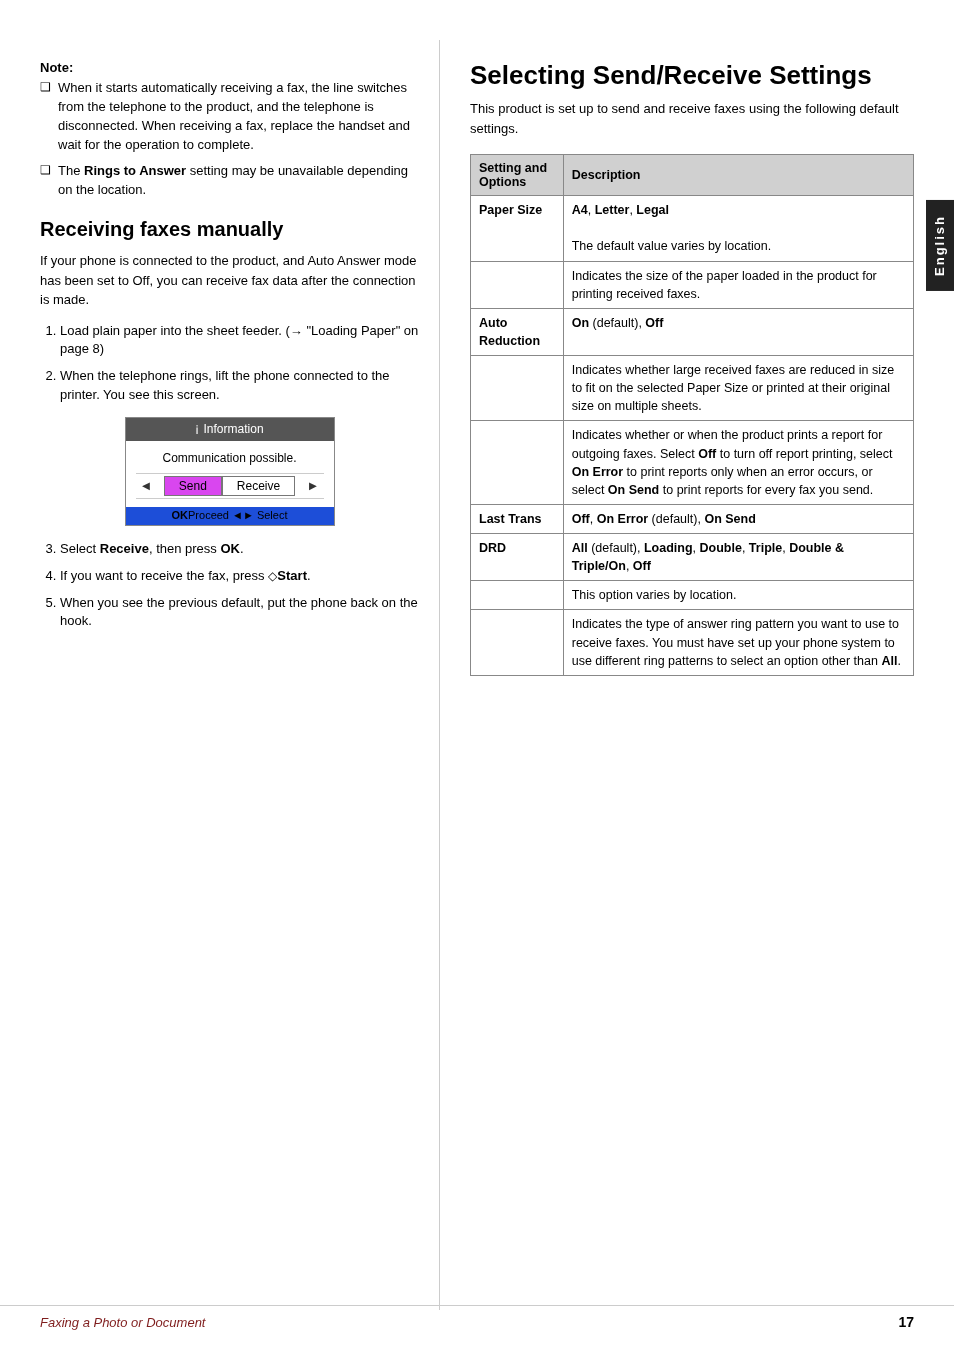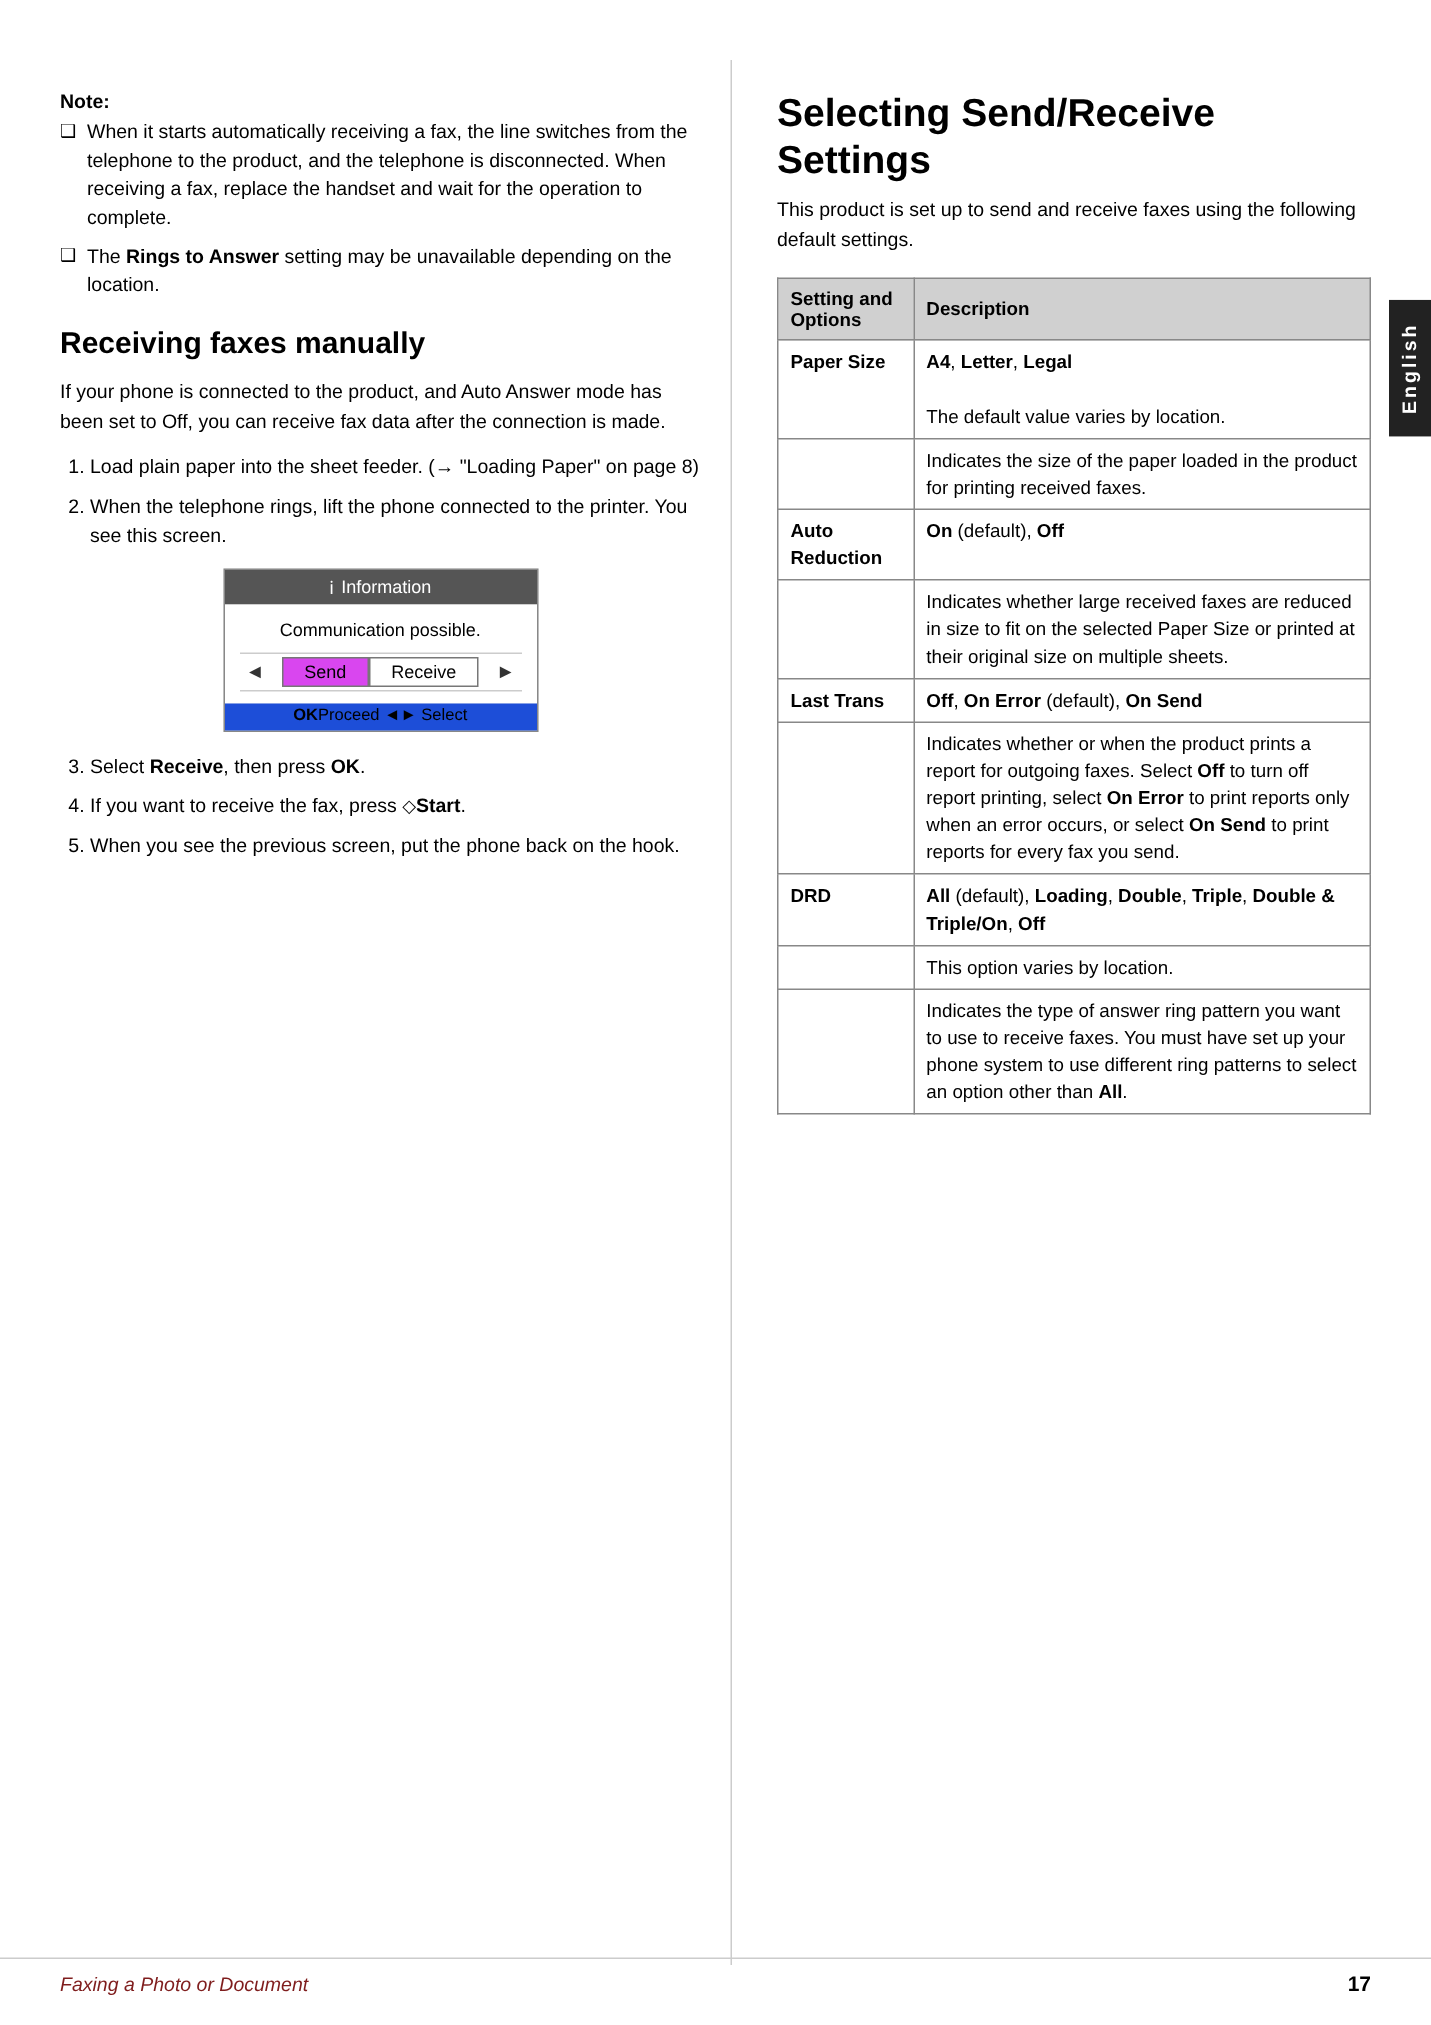--- a/index.html
+++ b/index.html
@@ -29,21 +29,21 @@
       writing-mode: vertical-rl;
       text-orientation: mixed;
       transform: rotate(180deg);
       font-size: 13px;
       font-weight: bold;
       padding: 15px 6px;
       letter-spacing: 2px;
     }
     
     .left-col {
-      width: 488px;
+      width: 440px;
       padding: 20px 20px 20px 40px;
       border-right: 1px solid #ccc;
     }
     
     .right-col {
       flex: 1;
       padding: 20px 40px 20px 30px;
     }
     
     .note-label {
@@ -248,21 +248,21 @@
         <div class="device-footer">
           <span><span class="bold">OK</span>Proceed</span>
           <span> ◄► </span>
           <span>Select</span>
         </div>
       </div>
 
       <ol class="ordered-list" start="3">
         <li>Select <span class="bold">Receive</span>, then press <span class="bold">OK</span>.</li>
         <li>If you want to receive the fax, press <span class="diamond-symbol">◇</span><span class="bold">Start</span>.</li>
-        <li>When you see the previous screen, put the phone back on the hook.</li>
+        <li>When you see the previous default, put the phone back on the hook.</li>
       </ol>
     </div>
   </div>
 
   <div class="right-col">
     <div class="right-heading">Selecting Send/Receive Settings</div>
     <div class="right-intro">This product is set up to send and receive faxes using the following default settings.</div>
 
     <table class="settings-table">
       <thead>
@@ -288,26 +288,26 @@
         <tr>
           <td class="setting-name">Auto<br>Reduction</td>
           <td><span class="bold">On</span> (default), <span class="bold">Off</span></td>
         </tr>
         <tr>
           <td></td>
           <td>Indicates whether large received faxes are reduced in size to fit on the selected Paper Size or printed at their original size on multiple sheets.</td>
         </tr>
 
         <tr>
+          <td></td>
+          <td>Indicates whether or when the product prints a report for outgoing faxes. Select <span class="bold">Off</span> to turn off report printing, select <span class="bold">On Error</span> to print reports only when an error occurs, or select <span class="bold">On Send</span> to print reports for every fax you send.</td>
+        </tr>
+        <tr>
           <td class="setting-name">Last Trans</td>
           <td><span class="bold">Off</span>, <span class="bold">On Error</span> (default), <span class="bold">On Send</span></td>
-        </tr>
-        <tr>
-          <td></td>
-          <td>Indicates whether or when the product prints a report for outgoing faxes. Select <span class="bold">Off</span> to turn off report printing, select <span class="bold">On Error</span> to print reports only when an error occurs, or select <span class="bold">On Send</span> to print reports for every fax you send.</td>
         </tr>
 
         <tr>
           <td class="setting-name">DRD</td>
           <td><span class="bold">All</span> (default), <span class="bold">Loading</span>, <span class="bold">Double</span>, <span class="bold">Triple</span>, <span class="bold">Double &amp; Triple/On</span>, <span class="bold">Off</span></td>
         </tr>
         <tr>
           <td></td>
           <td>This option varies by location.</td>
         </tr>

